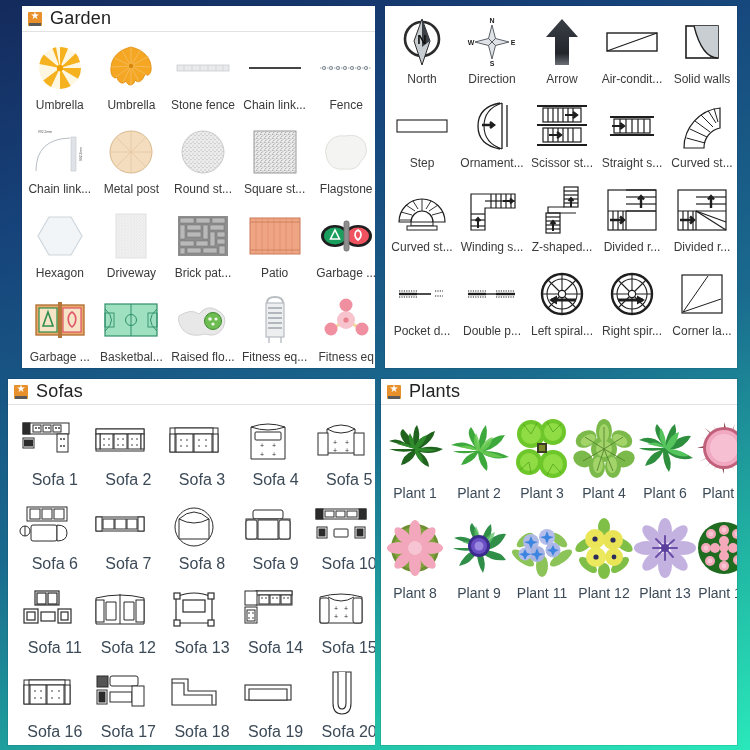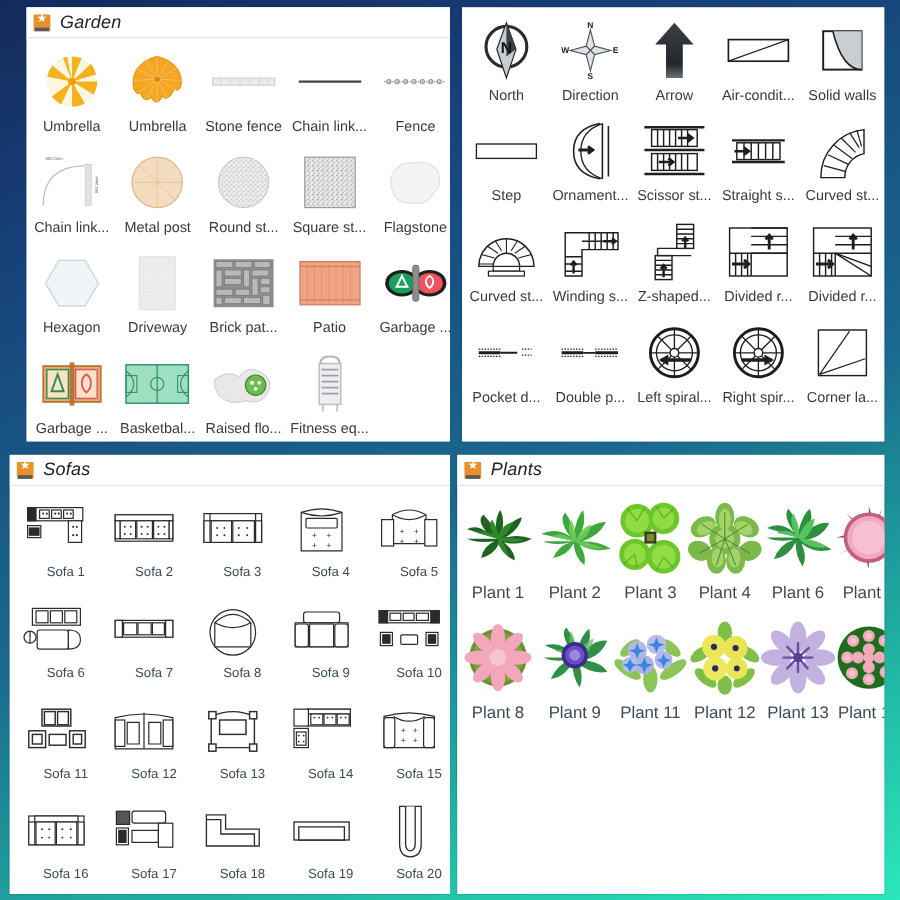--- a/index.html
+++ b/index.html
@@ -64,25 +64,24 @@
   .fav-icon::after {
     content: "★";
     position: absolute;
     left: 0; right: 0; top: -3px;
     font-size: 10px;
     line-height: 14px;
     color: #ffffff;
     text-align: center;
   }
   .panel-title {
-    font-size: 15px;
+    font-size: 18px;
     color: #222222;
     letter-spacing: 0.2px;
     white-space: nowrap;
-    font-style: italic;
   }
 
   .grid {
     display: grid;
     padding: 6px 0 0 2px;
   }
   .grid-5 { grid-template-columns: repeat(5, 1fr); }
   .grid-4 { grid-template-columns: repeat(6, 1fr); }
 
   .cell {
@@ -109,21 +108,21 @@
   }
   .cap-garden, .cap-core { color: #3a3a3a; }
 
   .rowgap-g .cell { height: 84px; }
   .rowgap-c .cell { height: 84px; }
   .rowgap-s .cell { height: 84px; }
   .rowgap-p .cell { height: 100px; }
 
   .plant-thumb { height: 66px; }
   .plant-cap { font-size: 14px; }
-  .sofa-cap { font-size: 11px; margin-left: 16px; }
+  .sofa-cap { font-size: 16px; margin-left: 16px; }
 </style>
 </head>
 <body>
 
 <div class="stage">
 
   <div class="quadrant">
     <div class="panel" id="panel-garden">
       <div class="titlebar">
         <span class="fav-icon"></span>
@@ -438,20 +437,37 @@
                   <line x1="10" y1="28" x2="24" y2="28"></line>
                 <line x1="10" y1="33" x2="24" y2="33"></line>
               </g>
               <line x1="11" y1="42" x2="11" y2="48" stroke="#b8bdc2" stroke-width="1.4"></line>
               <line x1="23" y1="42" x2="23" y2="48" stroke="#b8bdc2" stroke-width="1.4"></line>
             </svg>
           </div>
           <div class="cap cap-garden">Fitness eq...</div>
         </div>
 
+        <div class="cell">
+          <div class="thumb">
+            <svg width="52" height="48" viewBox="0 0 52 48">
+              <g stroke="#f2d79a" stroke-width="3" stroke-linecap="round">
+                <line x1="26" y1="24" x2="26" y2="10"></line>
+                <line x1="26" y1="24" x2="12" y2="33"></line>
+                <line x1="26" y1="24" x2="41" y2="33"></line>
+              </g>
+              <circle cx="26" cy="24" r="9" fill="#f7c3cd"></circle>
+              <circle cx="26" cy="24" r="2.6" fill="#e8808f"></circle>
+              <circle cx="26" cy="9" r="6.5" fill="#ef8fa0"></circle>
+              <circle cx="11" cy="33" r="6.5" fill="#ef8fa0"></circle>
+              <circle cx="42" cy="33" r="6.5" fill="#ef8fa0"></circle>
+            </svg>
+          </div>
+          <div class="cap cap-garden">Fitness eq</div>
+        </div>
 
       </div>
     </div>
   </div>
 
   <div class="quadrant">
     <div class="panel" id="panel-core">
       <div class="grid grid-5 rowgap-c">
 
         <div class="cell">

